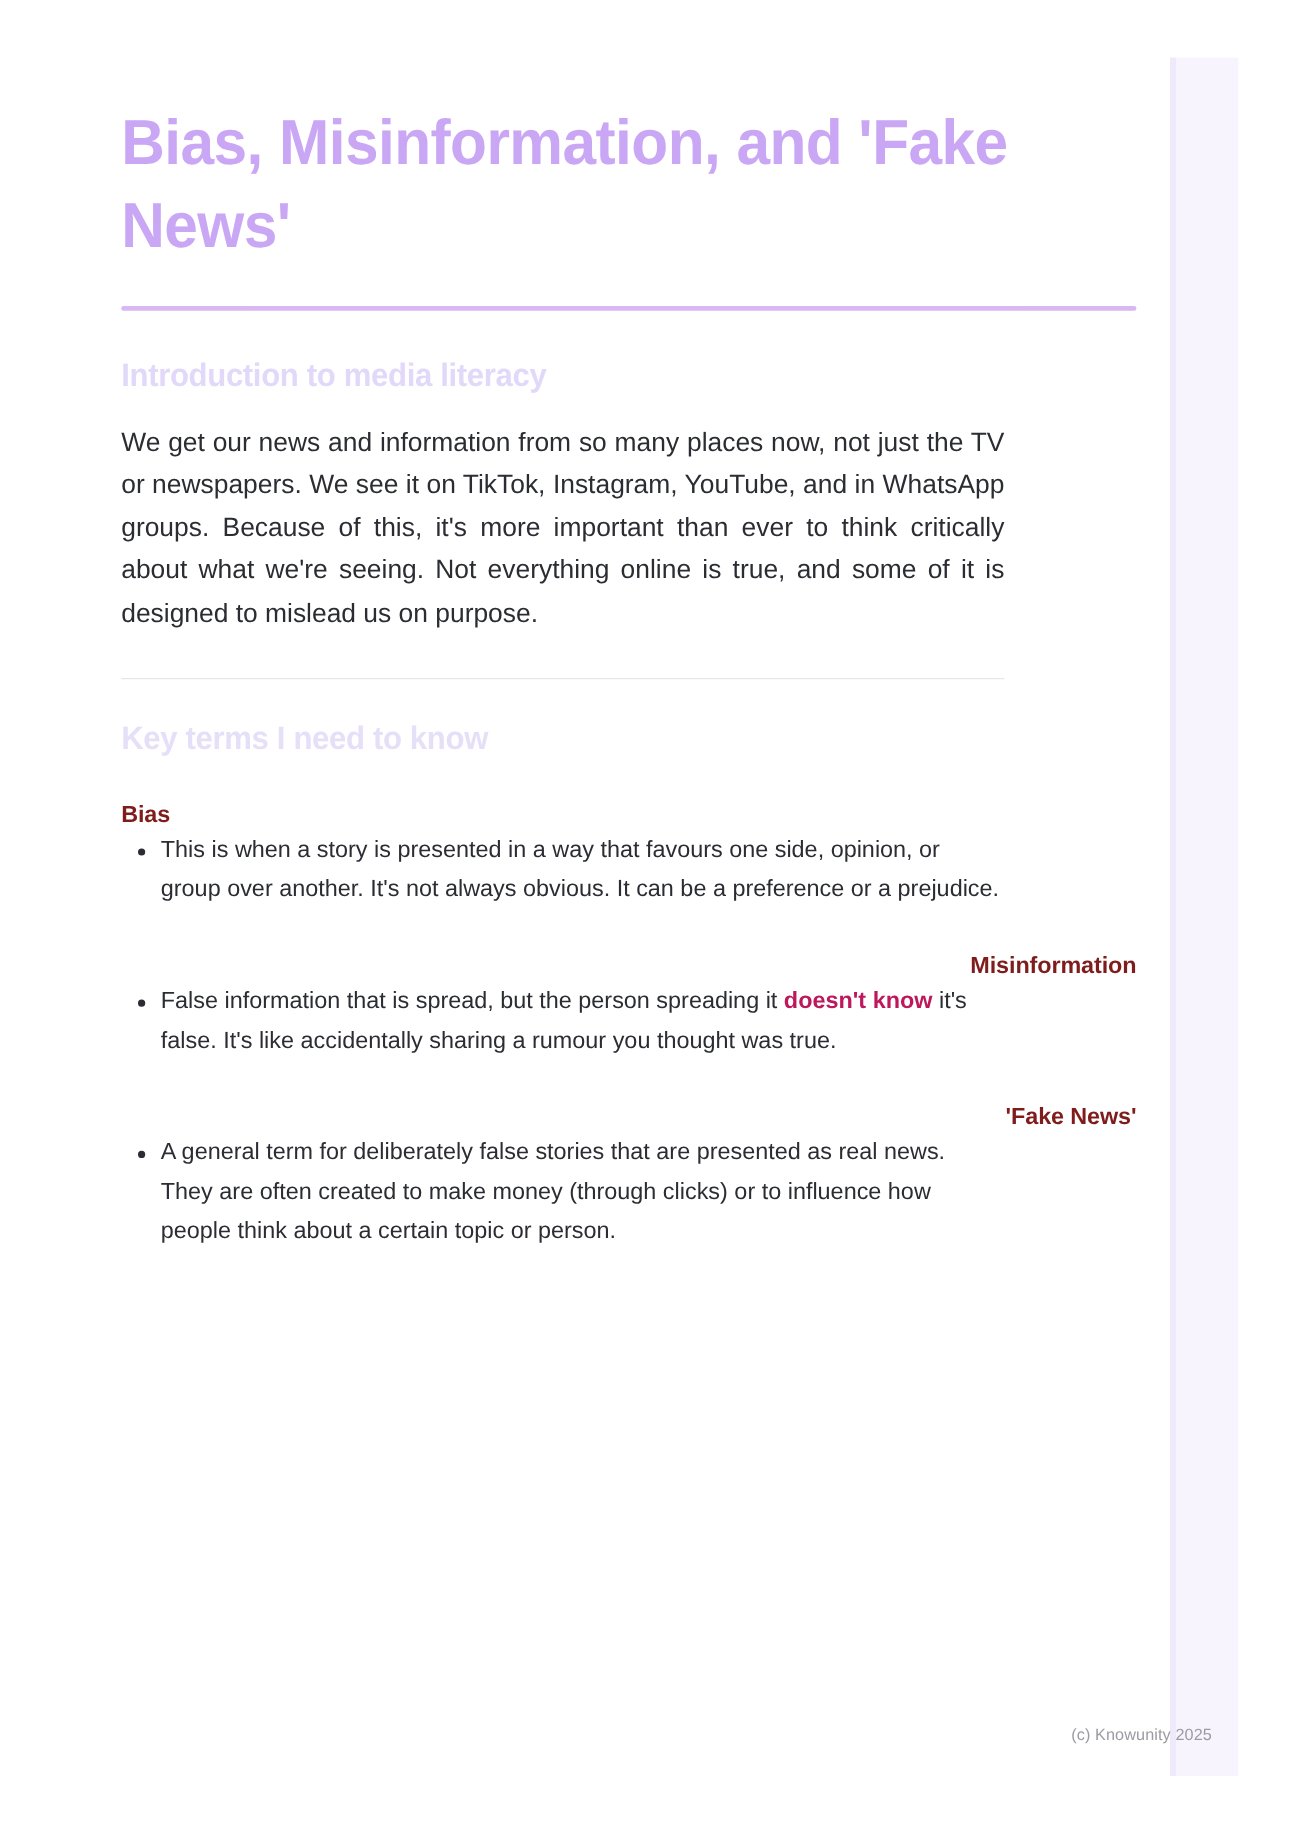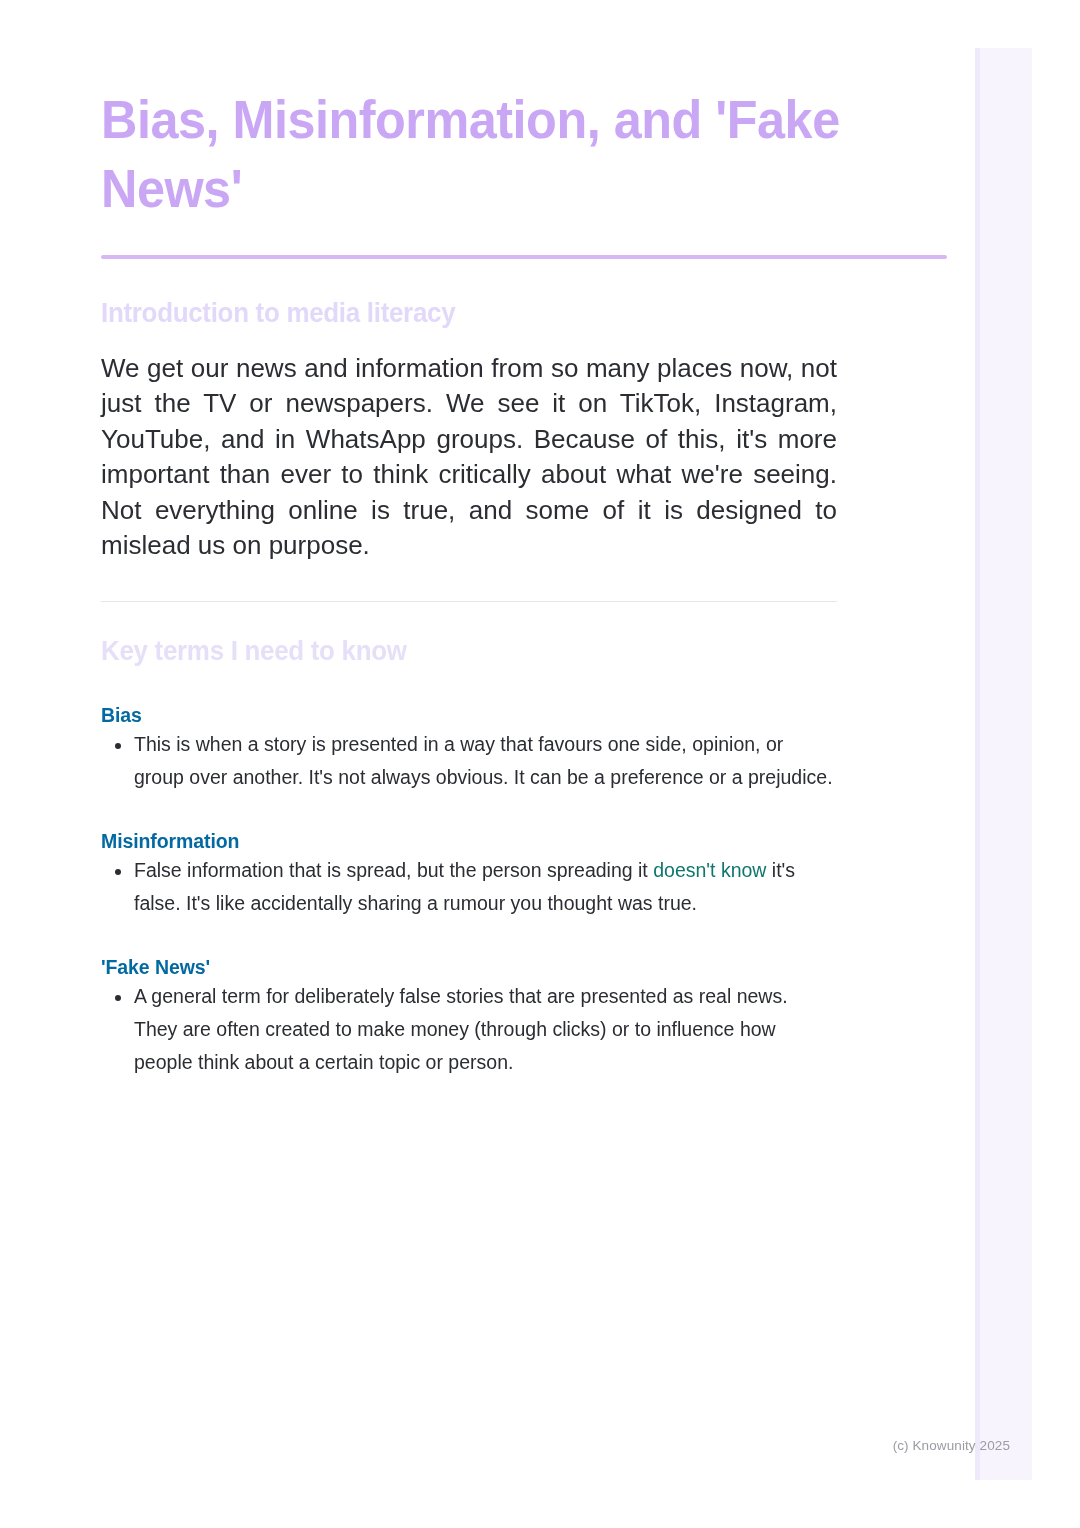--- a/index.html
+++ b/index.html
@@ -86,47 +86,47 @@
   }
   .section-heading.faint {
     color: #e6dff8;
   }
 
   .sec-intro { margin-top: 39px; }
   .sec-keyterms { margin-top: 34px; }
 
   
   .body-par {
-    font-size: 26px;
+    font-size: 22px;
     line-height: 35.5px;
     color: #2b2d33;
     text-align: justify;
     text-justify: inter-word;
     margin: 22px 0 0 0;
     width: 736px;
   }
 
   
   .thin-rule {
     margin-top: 37px;
     width: 736px;
     height: 1px;
     background: #e6e6e8;
   }
 
   
   .term-label {
     font-size: 19.5px;
     font-weight: 700;
-    color: #0369a1;
+    color: #7f1d1d;
     margin: 0;
     letter-spacing: -0.1px;
   }
   .term-first { margin-top: 37px; }
-  .term-next  { margin-top: 36px; }
+  .term-next  { margin-top: 36px; text-align: right; }
 
   .term-list {
     list-style: none;
     margin: 1px 0 0 0;
     padding: 0;
   }
   .term-list li {
     position: relative;
     padding-left: 33px;
     font-size: 19.5px;
@@ -139,22 +139,22 @@
     position: absolute;
     left: 14px;
     top: 15px;
     width: 6px;
     height: 6px;
     border-radius: 50%;
     background: #2b2d33;
   }
   .term-list li b,
   .term-list li strong {
-    font-weight: 400;
-    color: #0f766e;
+    font-weight: 700;
+    color: #be185d;
   }
 
   
   .footer-credit {
     position: absolute;
     right: 70px;
     top: 1438px;
     font-size: 13.5px;
     color: #9b9ba3;
     letter-spacing: 0.1px;

